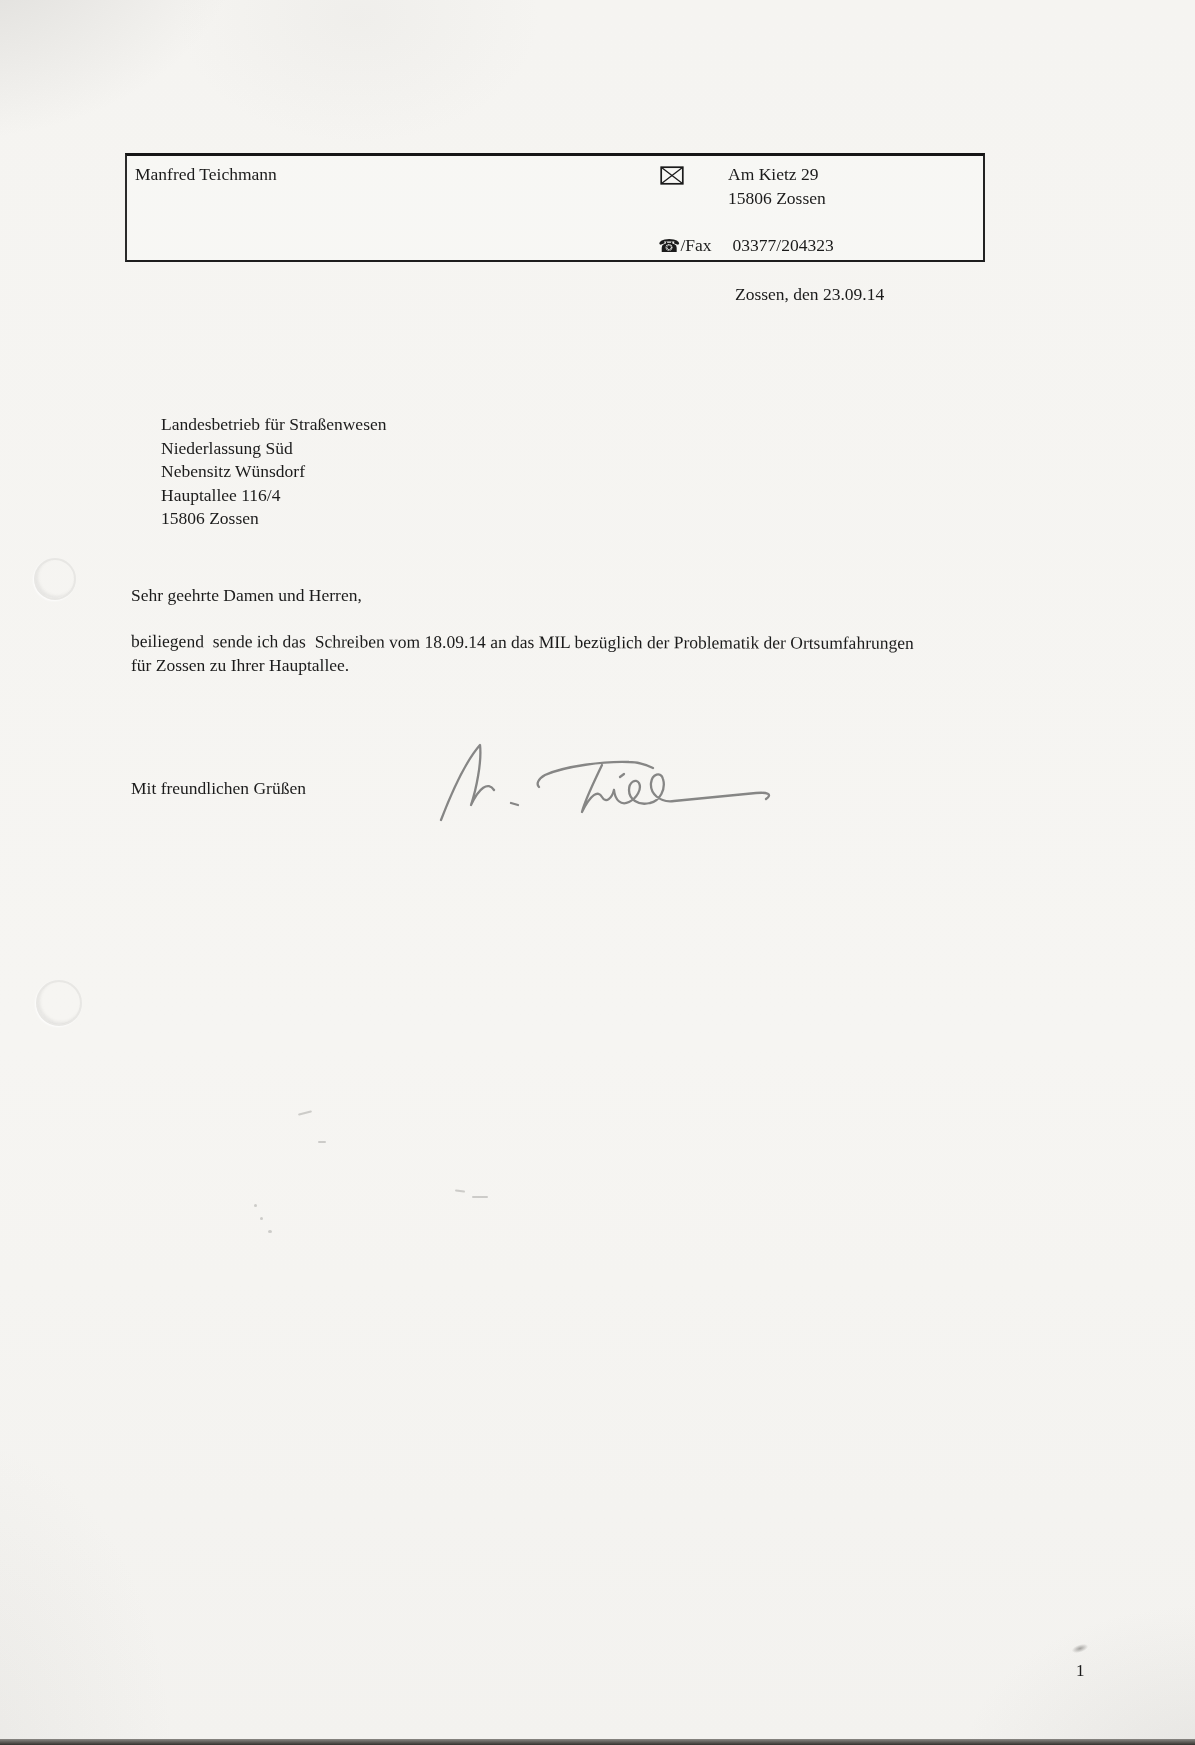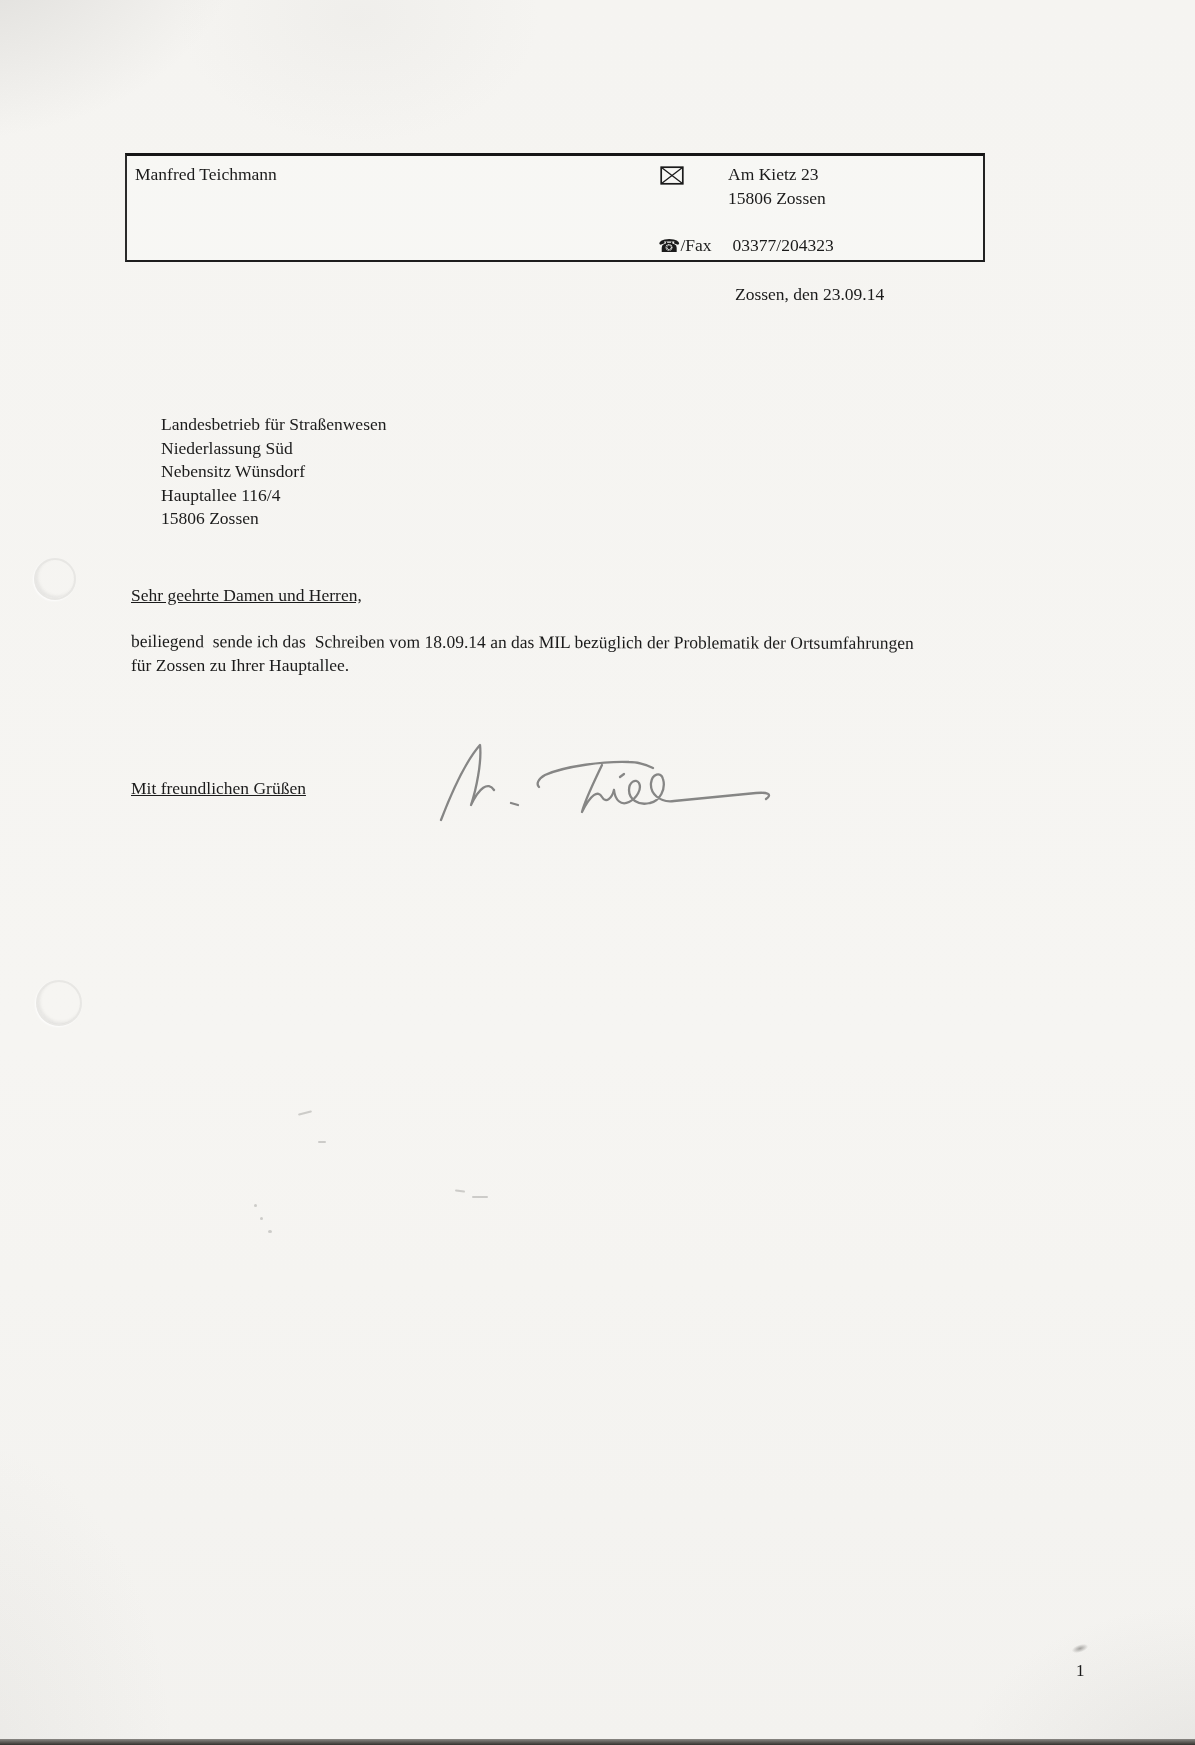--- a/index.html
+++ b/index.html
@@ -24,24 +24,24 @@
     left:125px;top:153px;width:860px;height:109px;
     border-top:3px solid #161616;
     border-bottom:2px solid #1d1d1d;
     border-left:2px solid #2a2a2a;
     border-right:2px solid #222;
     box-sizing:border-box;
     background:rgba(255,255,255,0.25);
   }
   .date-line{left:735px;top:283px;}
   .recipient{left:131px;top:413px;margin-left:30px;}
-  .salutation{left:131px;top:584px;text-decoration:underline;}
+  .salutation{left:131px;top:584px;}
   .body-line1{left:131px;top:630px;transform:rotate(0.14deg);transform-origin:left center;}
   .body-line2{left:131px;top:654px;}
-  .closing{left:131px;top:777px;text-decoration:underline;}
+  .closing{left:131px;top:777px;}
   .page-num{left:1076px;top:1661px;font-size:17px;}
   
   .bottom-edge{left:0;top:1739px;width:1195px;height:6px;background:linear-gradient(#8a8884,#34322e);}
   .hole{border-radius:50%;border:2px solid rgba(110,108,105,0.10);
         box-shadow:inset 2px -2px 3px rgba(110,108,105,0.10), -1px 1px 2px rgba(255,255,255,0.8);}
   .hole1{left:34px;top:558px;width:38px;height:38px;}
   .hole2{left:36px;top:980px;width:42px;height:42px;}
   .smudge{left:1070px;top:1644px;width:20px;height:9px;border-radius:50%;
           background:radial-gradient(closest-side,rgba(120,118,115,0.65),rgba(120,118,115,0) 85%);
           transform:rotate(-18deg);}
@@ -63,21 +63,21 @@
   <div class="abs sender-box">
     <div class="abs txt" style="left:8px;top:7px;text-align:right;">Manfred Teichmann</div>
 
     <span class="abs" style="left:533px;top:10px;">
       <svg width="24" height="19" viewBox="0 0 24 19">
         <rect x="1.2" y="1.2" width="21.6" height="16.6" fill="none" stroke="#1b1b1b" stroke-width="1.7"></rect>
         <path d="M1.2,1.2 L22.8,17.8 M22.8,1.2 L1.2,17.8" fill="none" stroke="#1b1b1b" stroke-width="1.3"></path>
       </svg>
     </span>
 
-    <div class="abs txt" style="left:601px;top:7px;">Am Kietz 23</div>
+    <div class="abs txt" style="left:601px;top:7px;">Am Kietz 29</div>
     <div class="abs txt" style="left:601px;top:31px;">15806 Zossen</div>
 
     <div class="abs txt" style="left:531px;top:77px;"><span class="phone-glyph">☎</span><span>/Fax</span><span style="display:inline-block;width:21px;"></span><span>03377/204323</span></div>
   </div>
 
   <div class="abs txt date-line">Zossen, den 23.09.14</div>
 
   <div class="abs recipient">
     <div class="txt">Landesbetrieb für Straßenwesen</div>
     <div class="txt">Niederlassung Süd</div>

